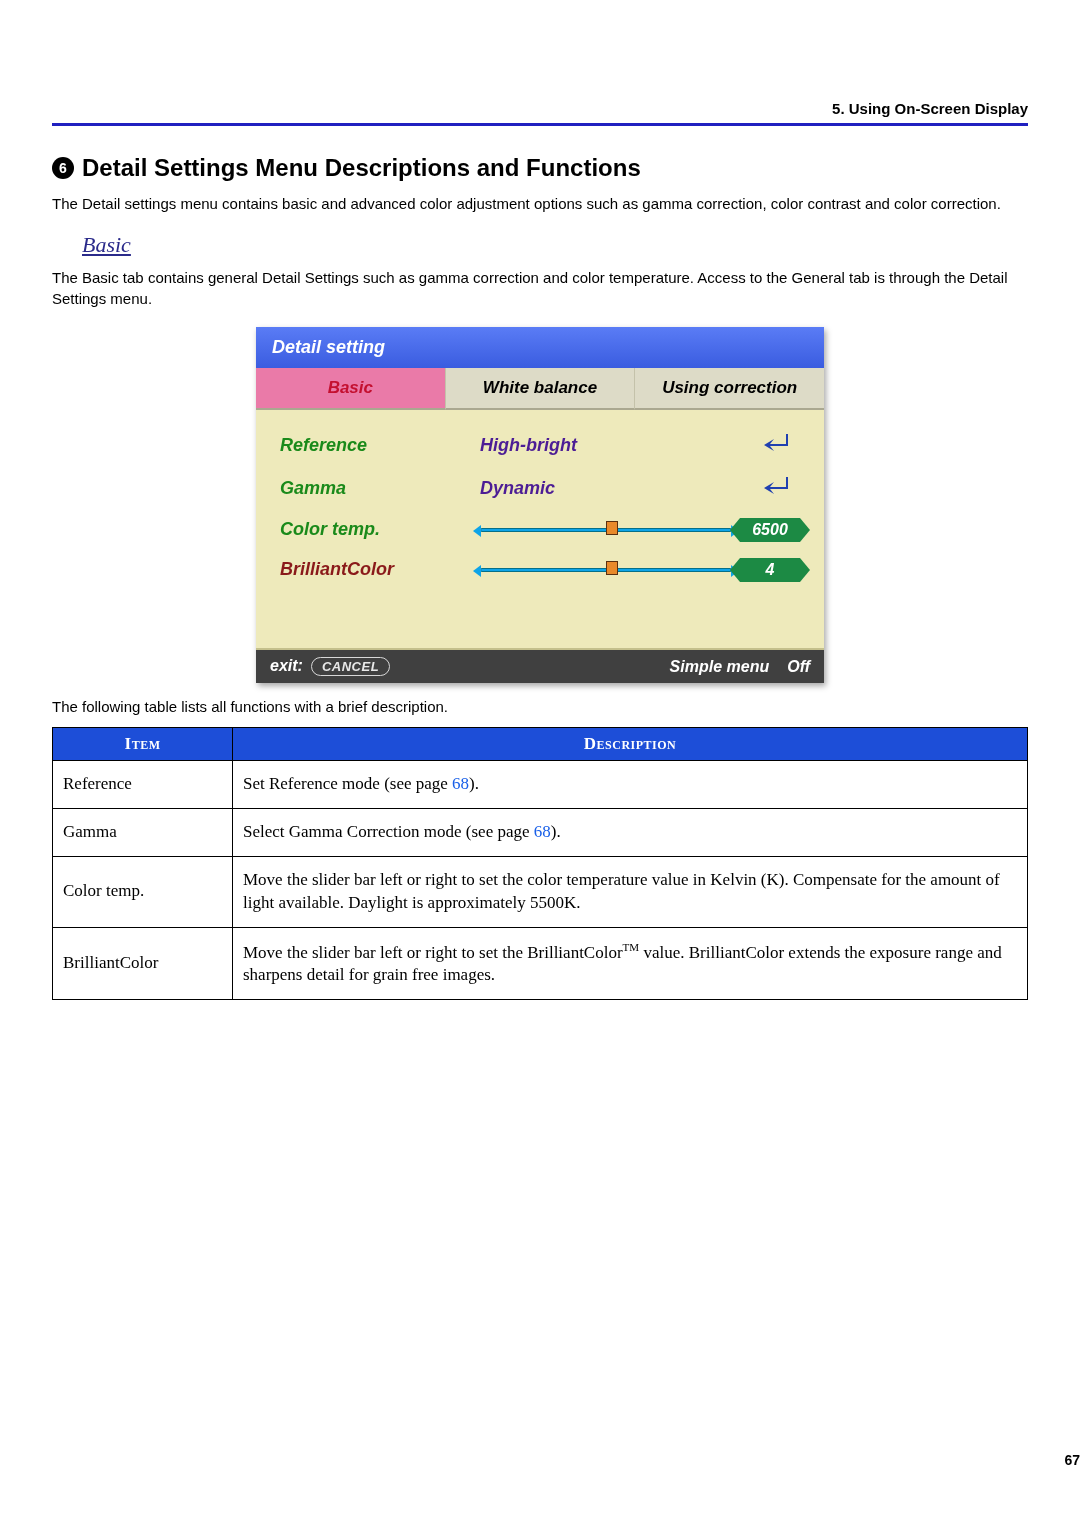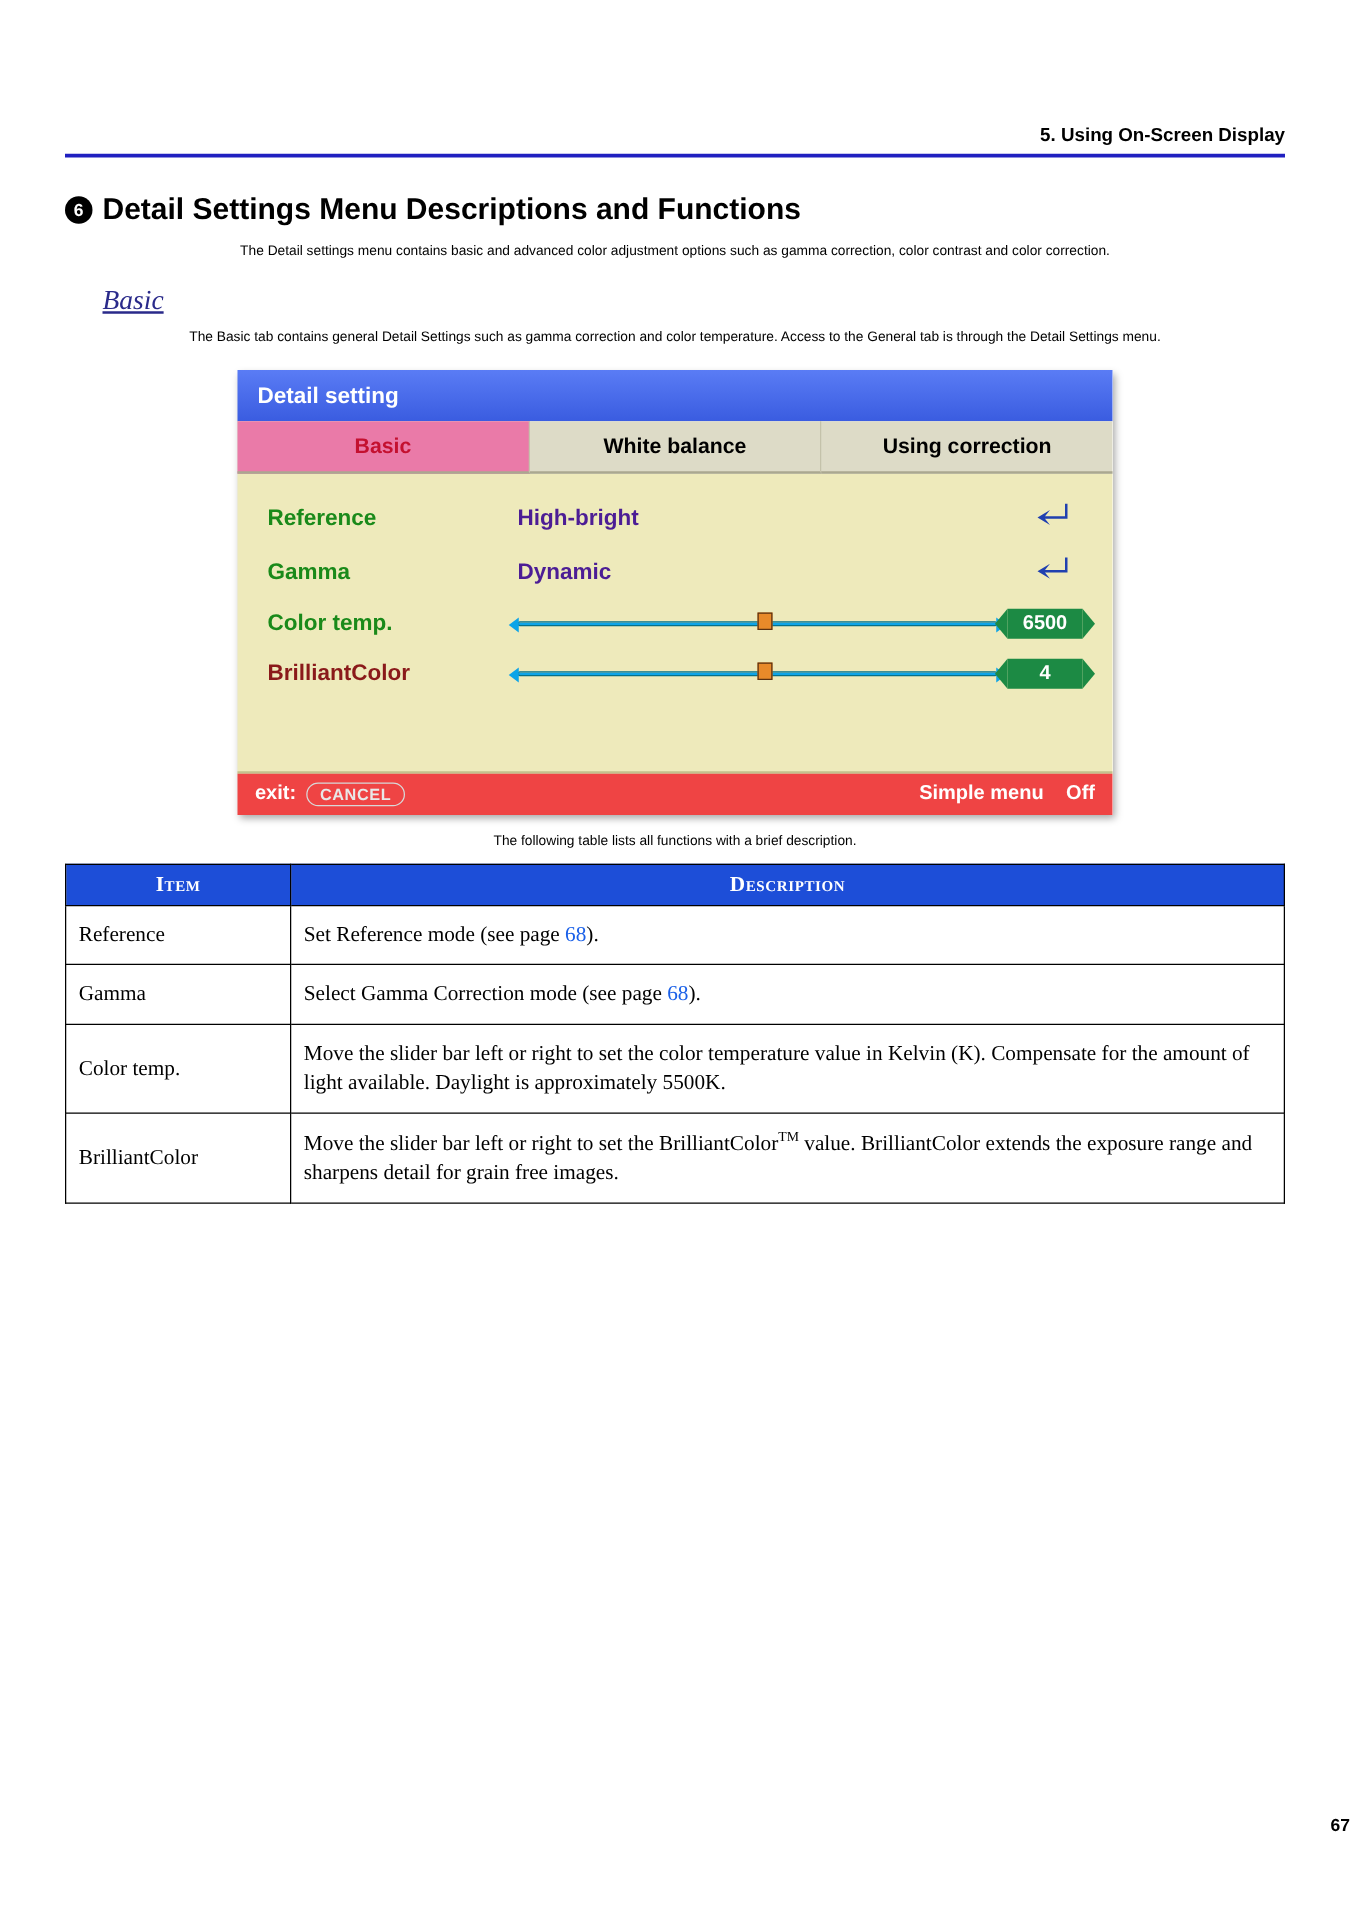--- a/index.html
+++ b/index.html
@@ -38,40 +38,40 @@
     font-size: 14px;
     display: flex;
     align-items: center;
     justify-content: center;
   }
   .main-title {
     font-size: 24px;
     font-weight: bold;
   }
   .body-text {
-    font-size: 11px;
+    font-size: 15px;
     line-height: 1.35;
     margin-bottom: 18px;
-    text-align: center;
   }
   .sub-heading {
     font-family: "Times New Roman", Times, serif;
     font-style: italic;
     font-size: 22px;
     text-decoration: underline;
     color: #2a2a8a;
     margin-left: 30px;
     margin-bottom: 10px;
   }
   
   .osd {
-    width: 700px;
+    width: 568px;
     margin: 8px auto 14px auto;
     box-shadow: 2px 3px 6px rgba(0,0,0,0.35);
     font-family: Arial, sans-serif;
+    font-style: italic;
   }
   .osd-title {
     background: linear-gradient(#5a7cf5, #3a5ce0);
     color: #fff;
     font-weight: bold;
     font-size: 18px;
     padding: 10px 16px;
   }
   .osd-tabs {
     display: flex;
@@ -169,25 +169,25 @@
     content: "";
     position: absolute;
     top: 0;
     width: 0; height: 0;
     border-top: 12px solid transparent;
     border-bottom: 12px solid transparent;
   }
   .slider-badge::before { left: -10px; border-right: 10px solid #1c8a44; }
   .slider-badge::after  { right: -10px; border-left: 10px solid #1c8a44; }
   .osd-footer {
-    background: #ef4444;
+    background: #404040;
     color: #fff;
     display: flex;
     justify-content: space-between;
-    align-items: center;
+    align-items: flex-end;
     padding: 7px 14px;
     font-weight: bold;
     font-size: 16px;
   }
   .exit-seg { display: flex; align-items: center; gap: 8px; }
   .cancel-btn {
     border: 1.5px solid #d8d8d8;
     border-radius: 12px;
     padding: 1px 10px;
     font-size: 13px;

